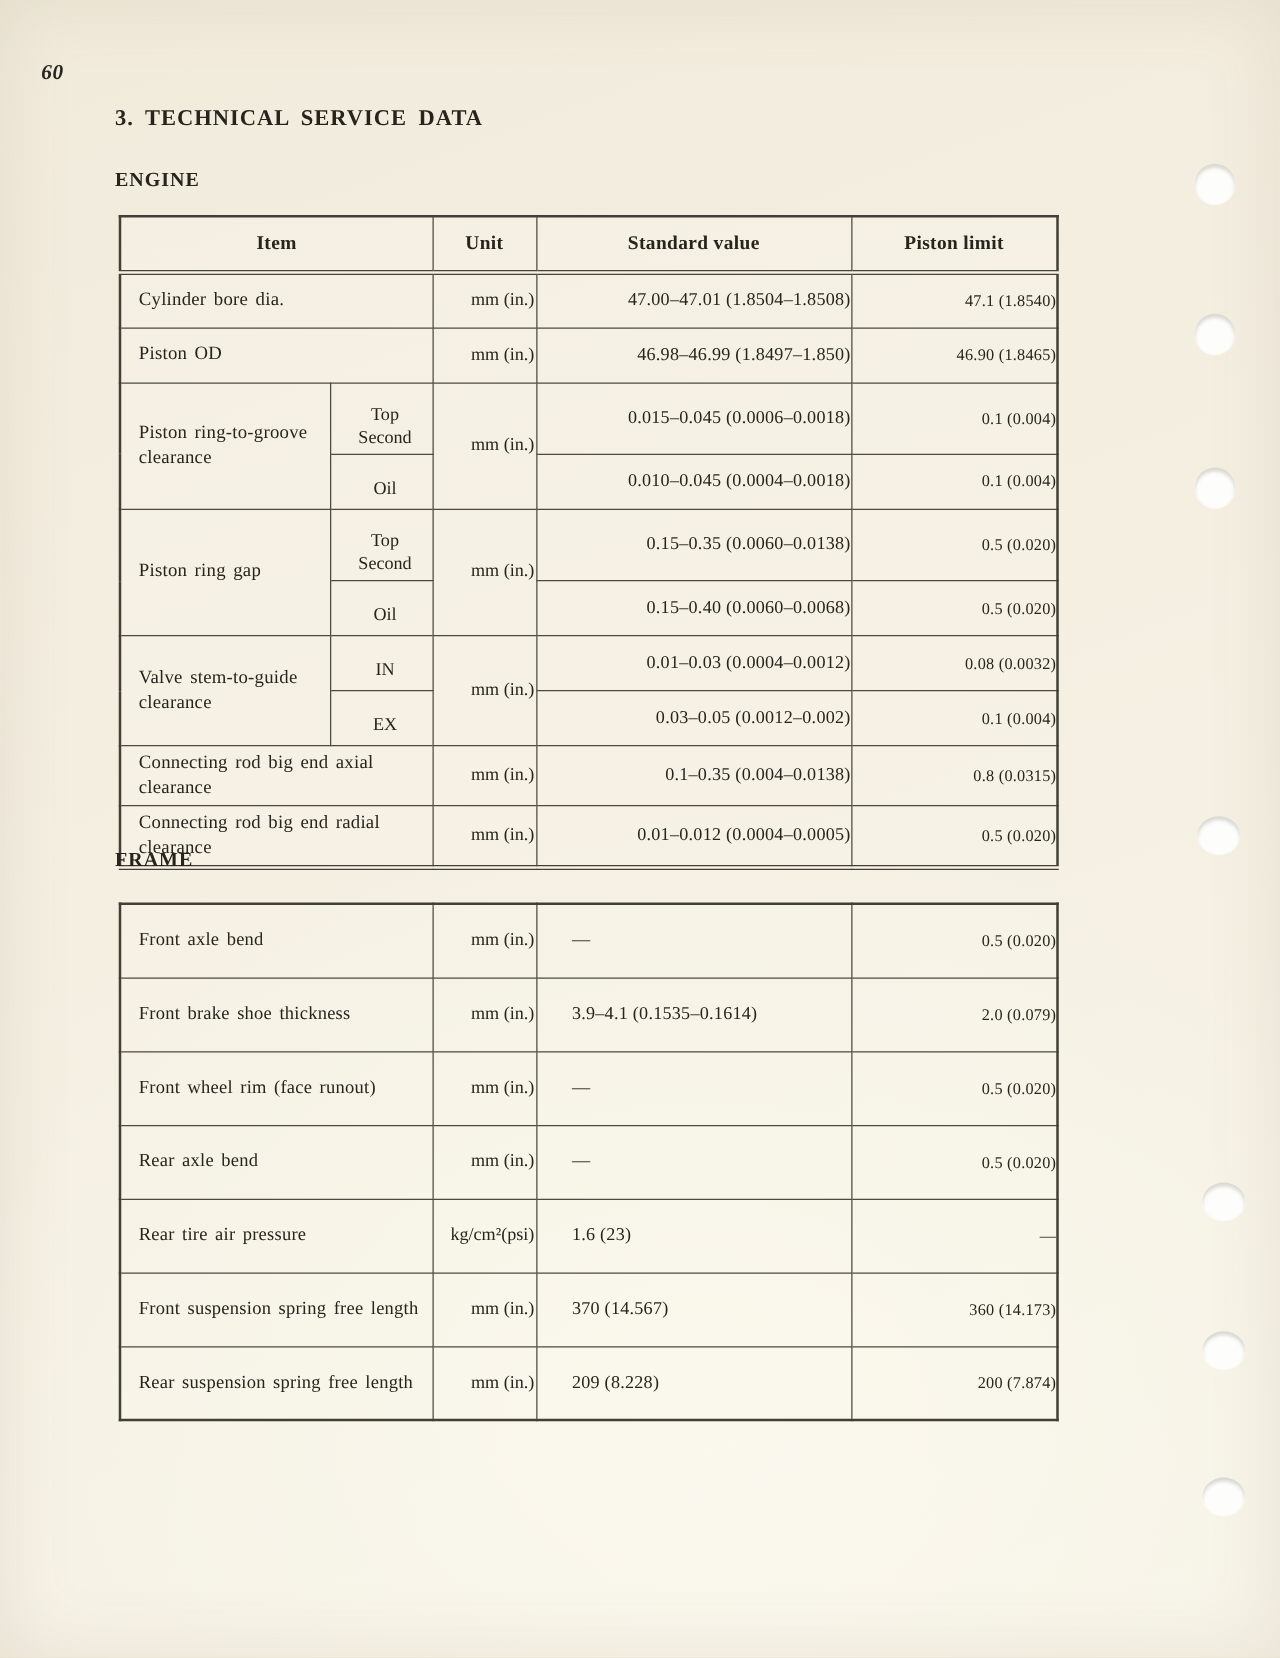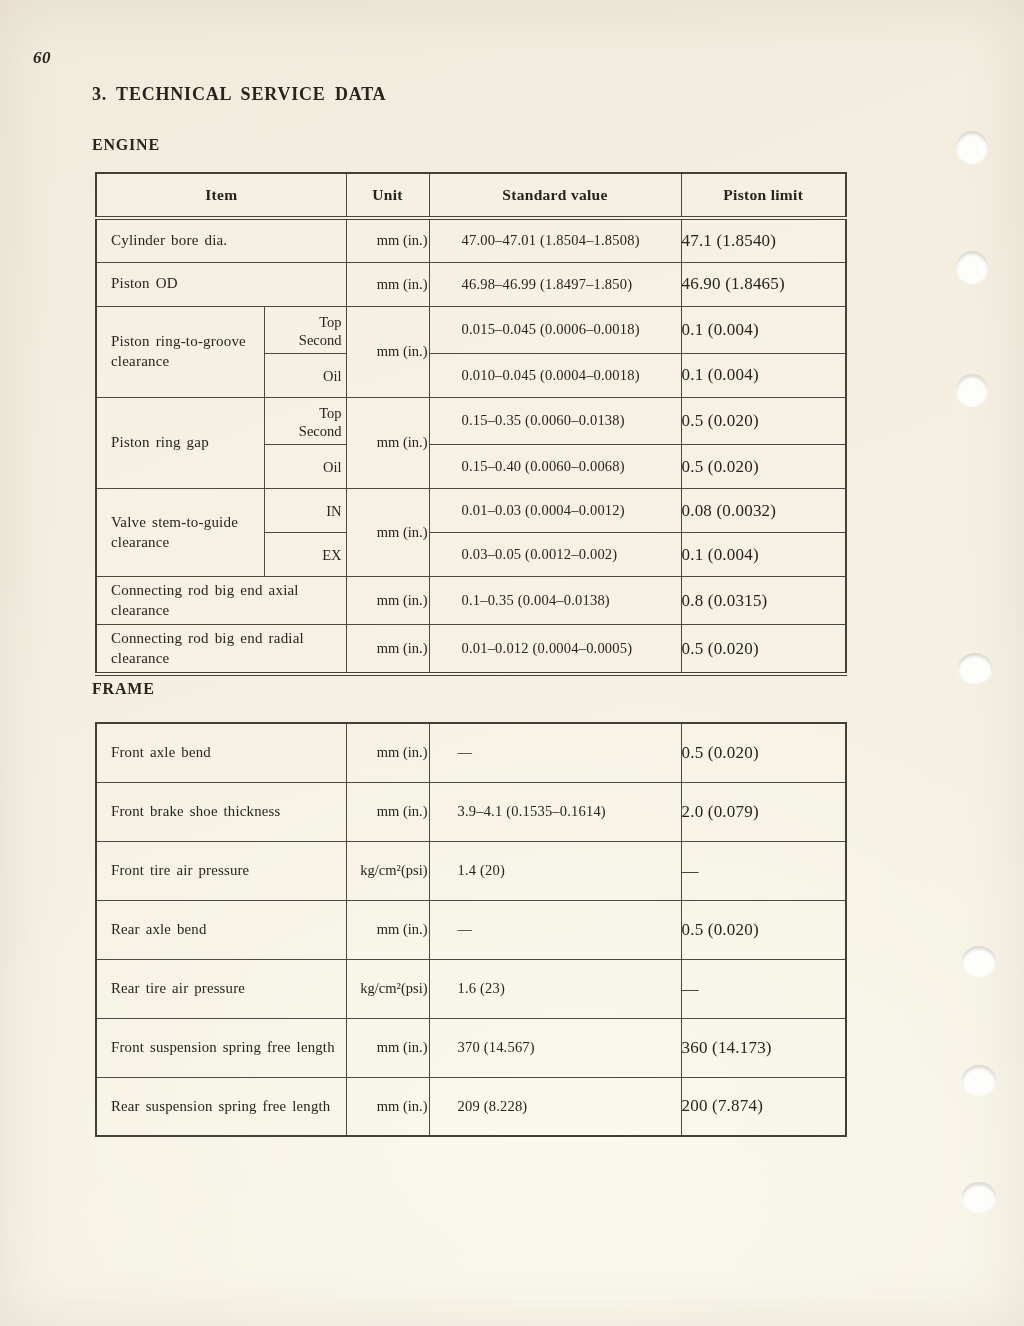--- a/index.html
+++ b/index.html
@@ -61,32 +61,32 @@
     height:42px;
   }
   #engine-table tbody tr{height:44px;}
   #frame-table tbody tr{height:59px;}
 
   td.item{
     text-align:left;padding:4px 6px 4px 14px;
     font-size:15px;line-height:1.3;letter-spacing:.2px;word-spacing:2px;
   }
   td.sub{
-    text-align:right;padding:6px 4px 4px 10px;
+    text-align:center;padding:16px 4px 4px 10px;
     font-size:14.5px;line-height:1.25;
   }
   td.unit{
     text-align:right;font-size:14.5px;
     padding:2px 1px;white-space:nowrap;
   }
   td.std{
-    text-align:left;font-size:14.5px;letter-spacing:.2px;padding-left:32px;
+    text-align:right;font-size:14.5px;letter-spacing:.2px;
   }
   td.lim{
-    text-align:left;font-size:17px;letter-spacing:.2px;border-radius:16px;
+    text-align:right;font-size:13px;letter-spacing:.2px;border-radius:16px;
   }
   #frame-table td.std{
     text-align:left;padding-left:28px;
   }
   #frame-table td.item{white-space:nowrap;font-size:14.8px;}
 
   .hole{
     position:absolute;
     background:#fdfdfb;
     border-radius:50%;
@@ -199,24 +199,24 @@
         <td class="std">—</td>
         <td class="lim">0.5  (0.020)</td>
       </tr>
       <tr>
         <td class="item">Front brake shoe thickness</td>
         <td class="unit">mm (in.)</td>
         <td class="std">3.9–4.1  (0.1535–0.1614)</td>
         <td class="lim">2.0  (0.079)</td>
       </tr>
       <tr>
-        <td class="item">Front tire air pressure</td>
-        <td class="unit">kg/cm²(psi)</td>
-        <td class="std">1.4  (20)</td>
-        <td class="lim">—</td>
+        <td class="item">Front wheel rim (face runout)</td>
+        <td class="unit">mm (in.)</td>
+        <td class="std">—</td>
+        <td class="lim">0.5  (0.020)</td>
       </tr>
       <tr>
         <td class="item">Rear axle bend</td>
         <td class="unit">mm (in.)</td>
         <td class="std">—</td>
         <td class="lim">0.5  (0.020)</td>
       </tr>
       <tr>
         <td class="item">Rear tire air pressure</td>
         <td class="unit">kg/cm²(psi)</td>

